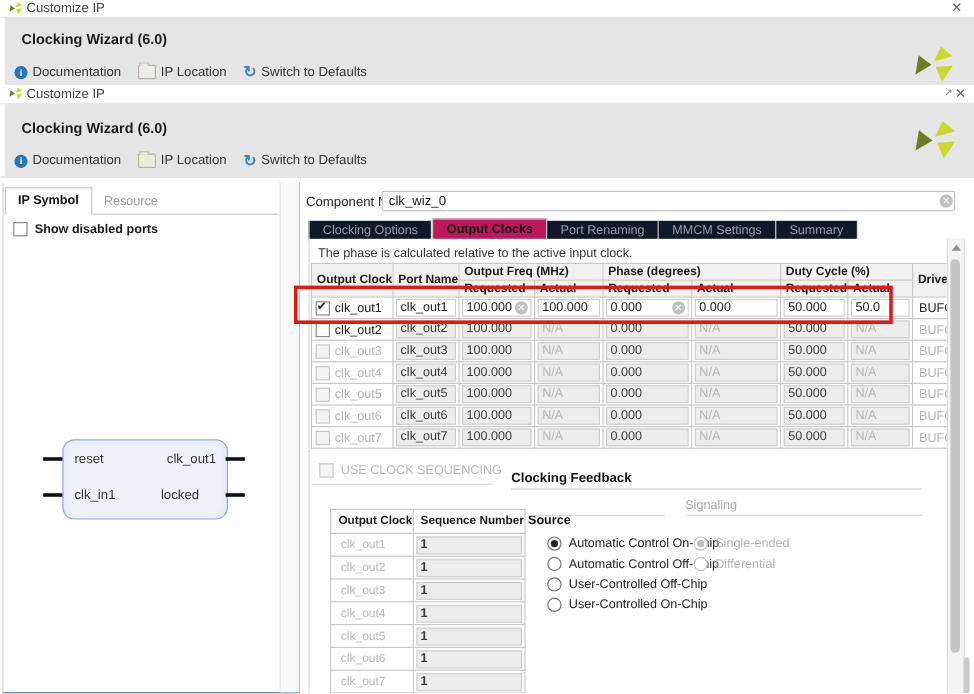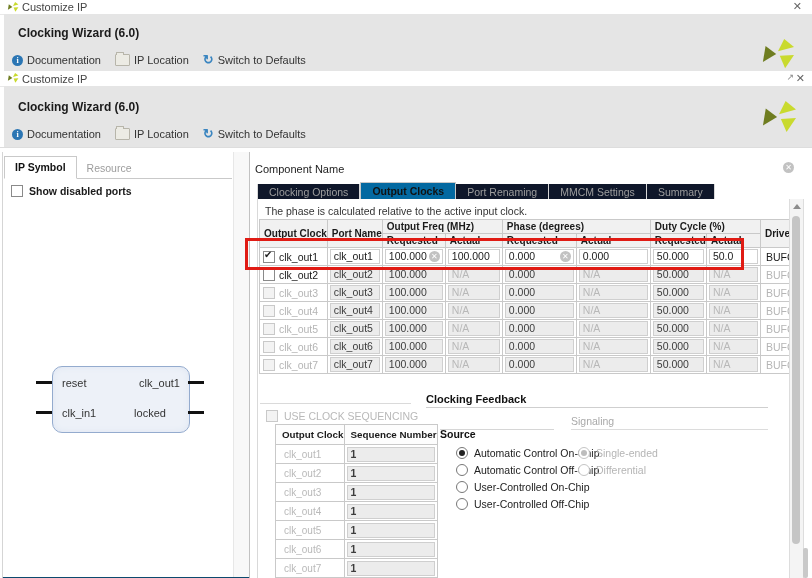--- a/index.html
+++ b/index.html
@@ -46,21 +46,21 @@
   #comp-label{left:255px;top:163px;font-size:11px;color:#222;}
   #comp-field{left:318px;top:159px;width:478px;height:17px;border:1px solid #c3c3c3;border-radius:2px;
               background:#fff;line-height:17px;padding-left:5px;font-size:11px;color:#222;box-sizing:border-box;}
   .clear-ic{display:inline-block;width:11px;height:11px;border-radius:50%;background:#c2c2c2;color:#fff;
             font-size:8px;line-height:11px;text-align:center;}
   #comp-clear{position:absolute;left:783px;top:162px;}
 
   .rtabstrip{left:257px;top:182px;width:545px;height:18px;border-bottom:1px solid #c8c8c8;display:flex;align-items:flex-end;}
   .rtab{height:17px;line-height:17px;padding:0 11px;font-size:10.5px;margin-bottom:-1px;border-right:1px solid #d9d9d9;background:#0f172a;color:#9d9d9d;}
   .rtab:first-child{border-left:1px solid #d9d9d9;}
-  .rtab.sel{background:#0369a1;border:1px solid #c8c8c8;border-bottom:1px solid #fff;font-weight:bold;color:#111;margin-top:44px;}
+  .rtab.sel{background:#be185d;border:1px solid #c8c8c8;border-bottom:1px solid #fff;font-weight:bold;color:#111;margin-top:44px;}
 
   #content-box{left:257px;top:199px;width:532px;height:379px;background:#fff;border-left:1px solid #d9d9d9;}
   #note{left:265px;top:205px;font-size:10.5px;color:#333;}
 
   
   #out-table{left:259px;top:219px;border-collapse:collapse;table-layout:fixed;font-size:10.5px;color:#1a1a1a;}
   #out-table th,#out-table td{border:1px solid #c9c9c9;padding:0;overflow:hidden;white-space:nowrap;}
   #out-table th{background:#f1f1f1;font-size:10px;font-weight:bold;text-align:left;padding:1px 0 1px 4px;}
   #out-table td{height:17px;background:#fff;}
   .chk-cell{padding-left:3px !important;}
@@ -72,21 +72,21 @@
   .inset.gray{background:#ececec;color:#3c3c3c;}
   .inset .na{color:#b8b8b8;}
   .inset .clear-ic{position:absolute;right:2px;top:1px;}
   .drives-cell{padding-left:5px !important;}
   .drives-dis{color:#b5b5b5;}
 
   
   #red-annotation{left:245px;top:238px;width:493px;height:26px;border:3px solid #e01b14;z-index:60;pointer-events:none;}
 
   
-  #seq-check{left:266px;top:386px;display:flex;align-items:center;gap:6px;color:#b9b9b9;font-size:10.5px;margin-top:24px;}
+  #seq-check{left:266px;top:386px;display:flex;align-items:center;gap:6px;color:#b9b9b9;font-size:10.5px;}
   #seq-rule{left:260px;top:403px;width:151px;height:1px;background:#dadada;}
   #seq-table{left:275px;top:424px;border-collapse:collapse;table-layout:fixed;font-size:10px;color:#1a1a1a;}
   #seq-table th,#seq-table td{border:1px solid #c9c9c9;padding:0;white-space:nowrap;overflow:hidden;}
   #seq-table th{font-weight:bold;text-align:left;padding:4px 0 4px 6px;background:#fdfdfd;font-size:9.8px;}
   #seq-table td{height:18px;}
   .seq-clk{color:#b9b9b9;padding-left:8px !important;font-size:10px;}
 
   #fb-title{left:426px;top:393px;font-weight:bold;font-size:11px;color:#111;}
   #fb-rule{left:426px;top:407px;width:342px;height:1px;background:#cfcfcf;}
   #src-label{left:440px;top:428px;font-weight:bold;font-size:10.5px;color:#111;}
@@ -196,20 +196,21 @@
   <div class="abs port-stub" style="left:36px;top:381px;"></div>
   <div class="abs port-stub" style="left:36px;top:411px;"></div>
   <div class="abs port-stub" style="left:188px;top:381px;"></div>
   <div class="abs port-stub" style="left:188px;top:411px;"></div>
   <div class="abs port-label" style="left:62px;top:377px;">reset</div>
   <div class="abs port-label" style="left:62px;top:407px;">clk_in1</div>
   <div class="abs port-label" style="left:120px;top:377px;width:60px;text-align:right;">clk_out1</div>
   <div class="abs port-label" style="left:120px;top:407px;width:60px;text-align:center;">locked</div>
 
   <div class="abs" id="comp-label">Component Name</div>
+  <div class="abs" id="comp-field">clk_wiz_0</div>
   <span class="abs clear-ic" id="comp-clear">✕</span>
 
   <div class="abs rtabstrip" id="right-tabs">
       <span class="rtab ">Clocking Options</span>
       <span class="rtab sel">Output Clocks</span>
       <span class="rtab ">Port Renaming</span>
       <span class="rtab ">MMCM Settings</span>
       <span class="rtab ">Summary</span>
     </div>
   <div class="abs" id="content-box"></div>
@@ -497,25 +498,25 @@
       <div class="radio-row">
         <span class="radio sel"></span>
         <span>Automatic Control On-Chip</span>
       </div>
       <div class="radio-row">
         <span class="radio"></span>
         <span>Automatic Control Off-Chip</span>
       </div>
       <div class="radio-row">
         <span class="radio"></span>
-        <span>User-Controlled On-Chip</span>
+        <span>User-Controlled Off-Chip</span>
       </div>
       <div class="radio-row">
         <span class="radio"></span>
-        <span>User-Controlled Off-Chip</span>
+        <span>User-Controlled On-Chip</span>
       </div>
     </div>
   <div class="abs radio-group" id="signaling-options" style="left:578px;top:444px;">
       <div class="radio-row dis">
         <span class="radio sel dis"></span>
         <span>Single-ended</span>
       </div>
       <div class="radio-row dis">
         <span class="radio dis"></span>
         <span>Differential</span>

